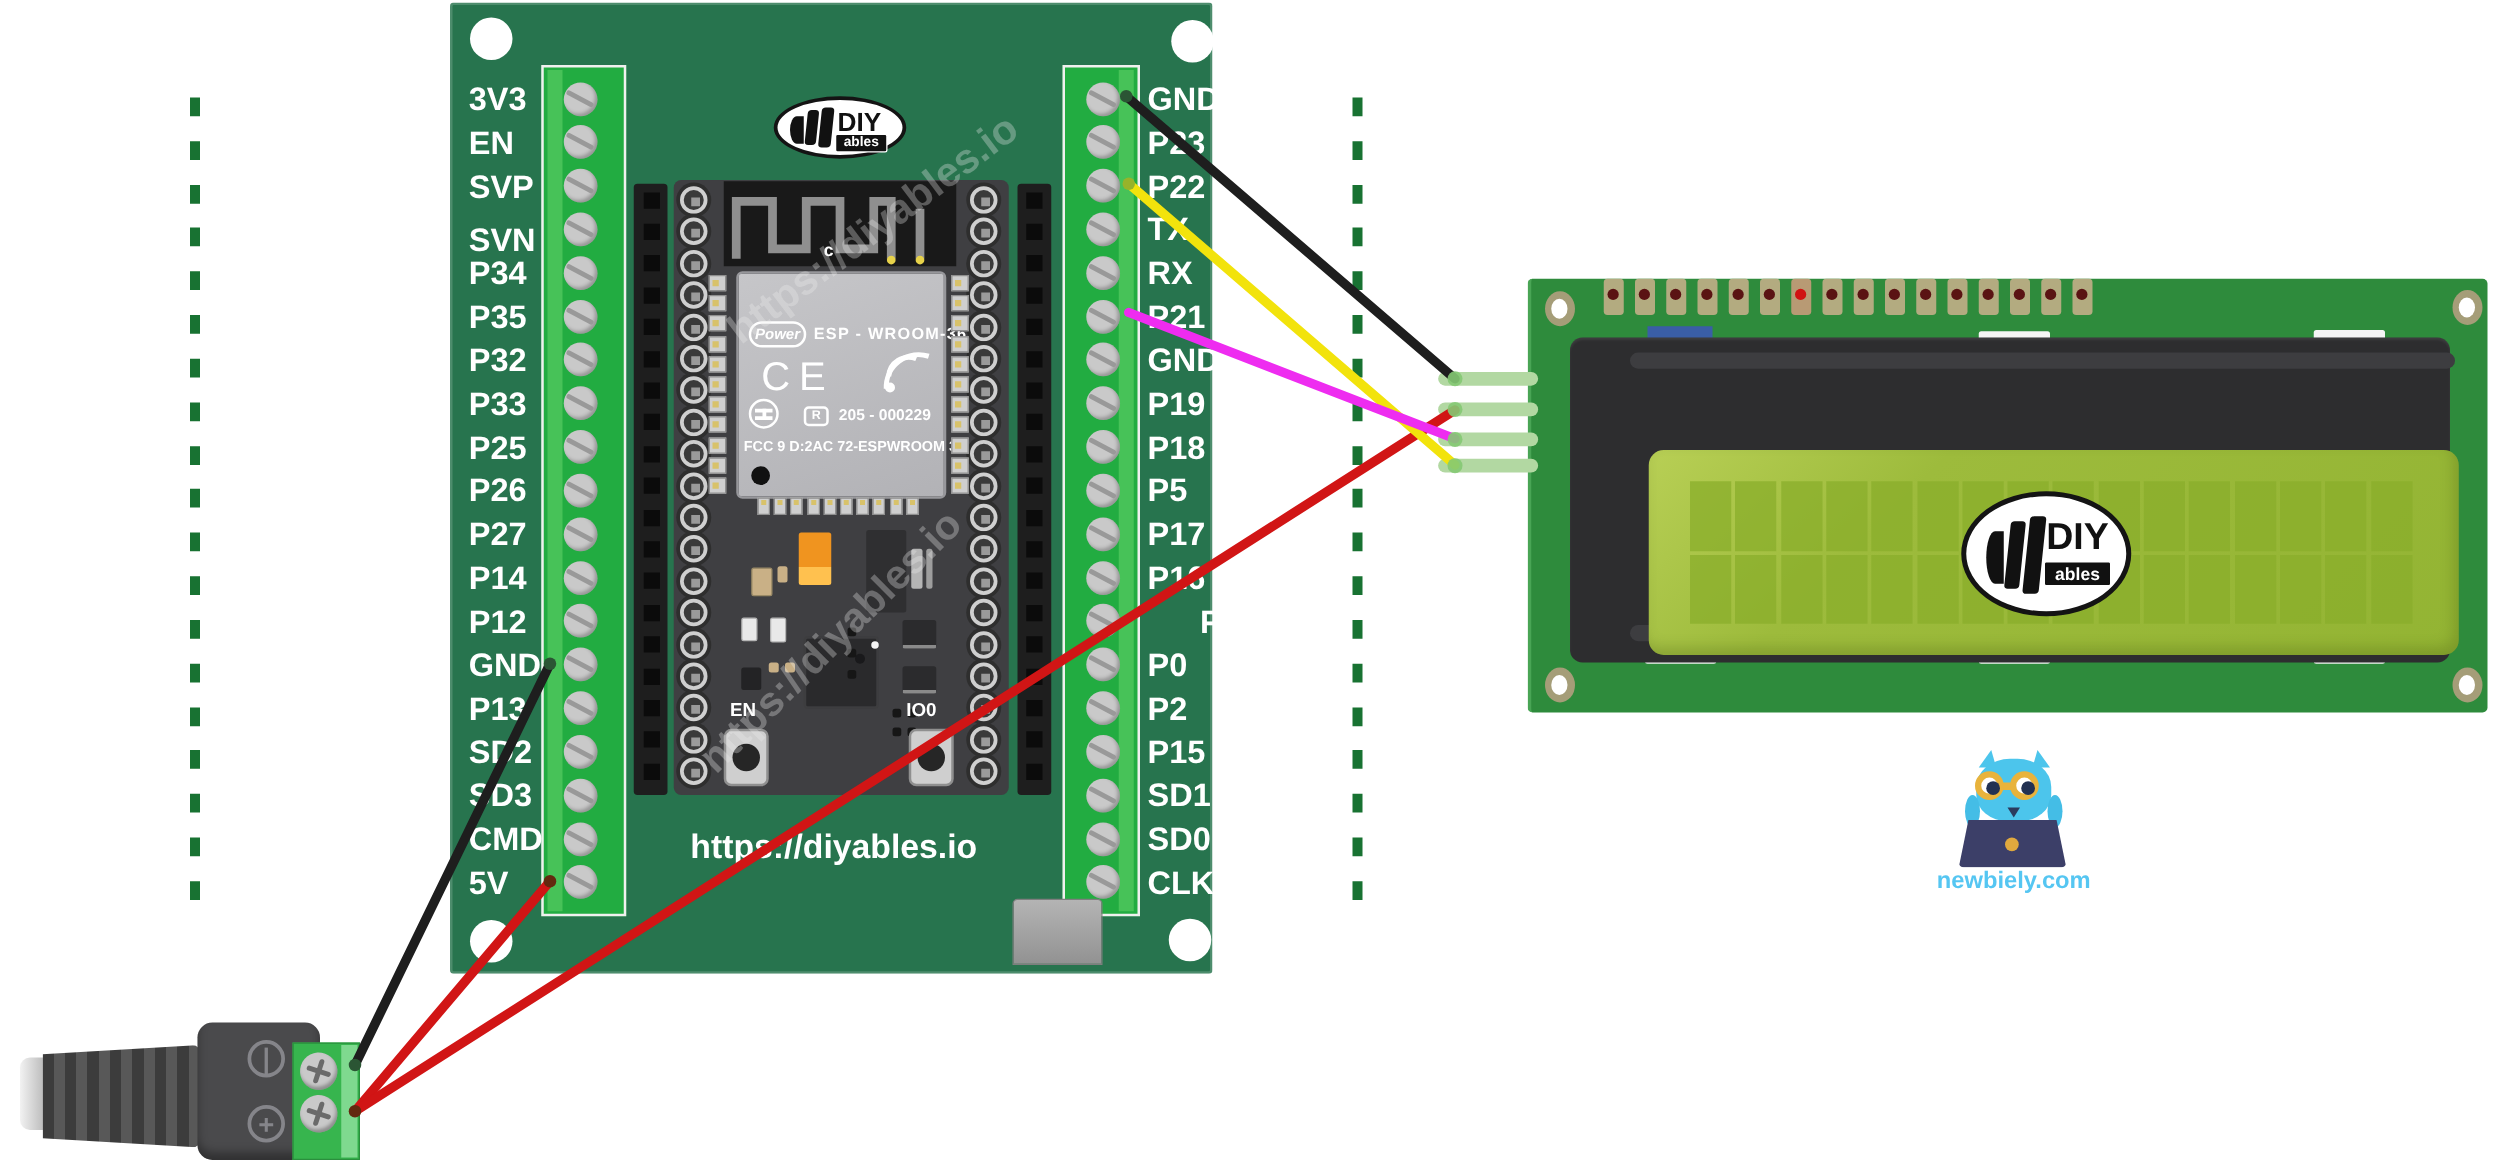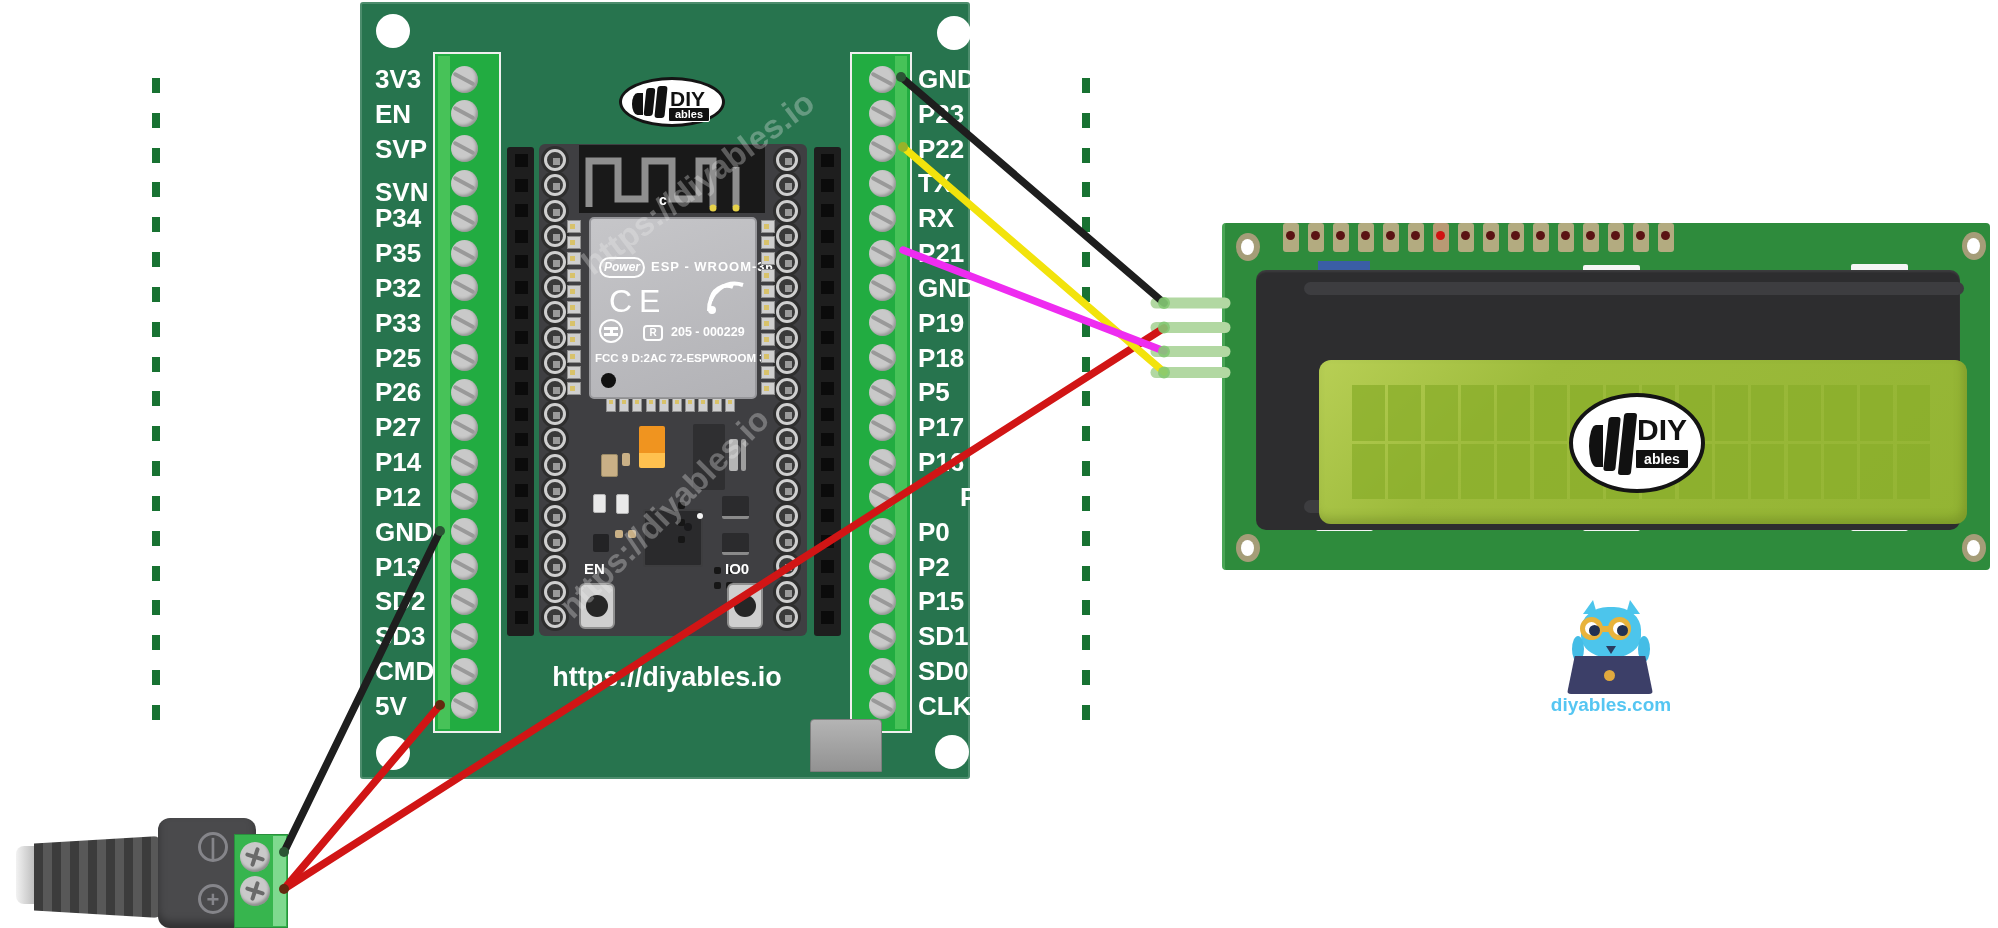--- a/index.html
+++ b/index.html
@@ -643,21 +643,21 @@
     <div class="part" style="left:1638px;top:636px;width:12px;height:26px;background:#44bde6;border-radius:50%"></div>
     <div class="part" style="left:1599px;top:626px;width:24px;height:6px;background:#e8b33c"></div>
     <div class="part" style="left:1580px;top:617px;width:23px;height:23px;background:#fff;border:5px solid #e8b33c;border-radius:50%"></div>
     <div class="part" style="left:1608px;top:617px;width:23px;height:23px;background:#fff;border:5px solid #e8b33c;border-radius:50%"></div>
     <div class="part" style="left:1589px;top:625px;width:11px;height:11px;background:#223152;border-radius:50%"></div>
     <div class="part" style="left:1617px;top:625px;width:11px;height:11px;background:#223152;border-radius:50%"></div>
     <div class="part" style="left:1606px;top:646px;width:0;height:0;border-left:5px solid transparent;border-right:5px solid transparent;border-top:8px solid #2b3b5e"></div>
     <div class="part" style="left:1567px;top:656px;width:86px;height:38px;background:#3c3f68;border-radius:4px;clip-path:polygon(9% 0,91% 0,100% 100%,0 100%)"></div>
     <div class="part" style="left:1604px;top:670px;width:11px;height:11px;background:#e0a93e;border-radius:50%"></div>
   </div>
-  <div id="owl-text">diyables.com</div>
+  <div id="owl-text">newbiely.com</div>
 
   <svg id="wire-overlay" width="1998" height="928" viewBox="0 0 1998 928">
 
     <line x1="1156" y1="303" x2="1225" y2="303" stroke-width="11" stroke-linecap="round" stroke="#b2d8a2"></line>
     <line x1="1156" y1="327.5" x2="1225" y2="327.5" stroke-width="11" stroke-linecap="round" stroke="#b2d8a2"></line>
     <line x1="1156" y1="351.5" x2="1225" y2="351.5" stroke-width="11" stroke-linecap="round" stroke="#b2d8a2"></line>
     <line x1="1156" y1="372.5" x2="1225" y2="372.5" stroke-width="11" stroke-linecap="round" stroke="#b2d8a2"></line>
 
     <line x1="440" y1="531" x2="284" y2="852" stroke-width="7.5" stroke-linecap="round" stroke="#1e1e1e"></line>
     <line x1="440" y1="705" x2="284" y2="889" stroke-width="7.5" stroke-linecap="round" stroke="#d11515"></line>

